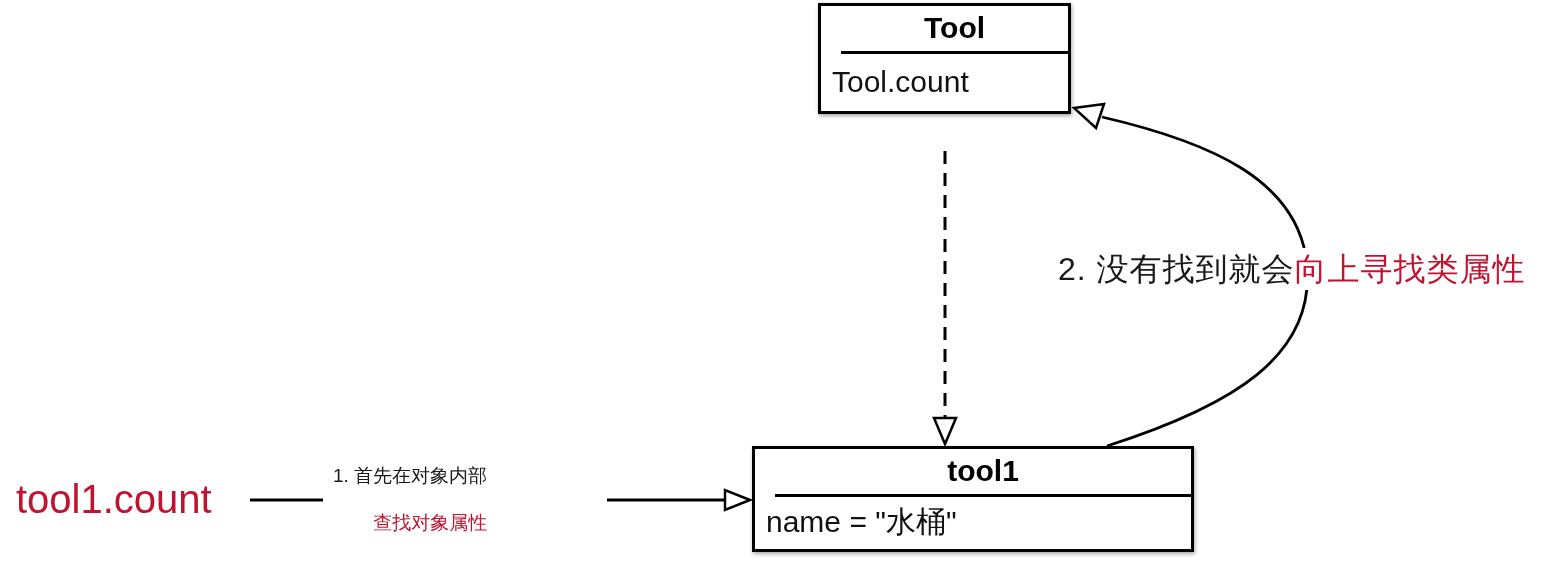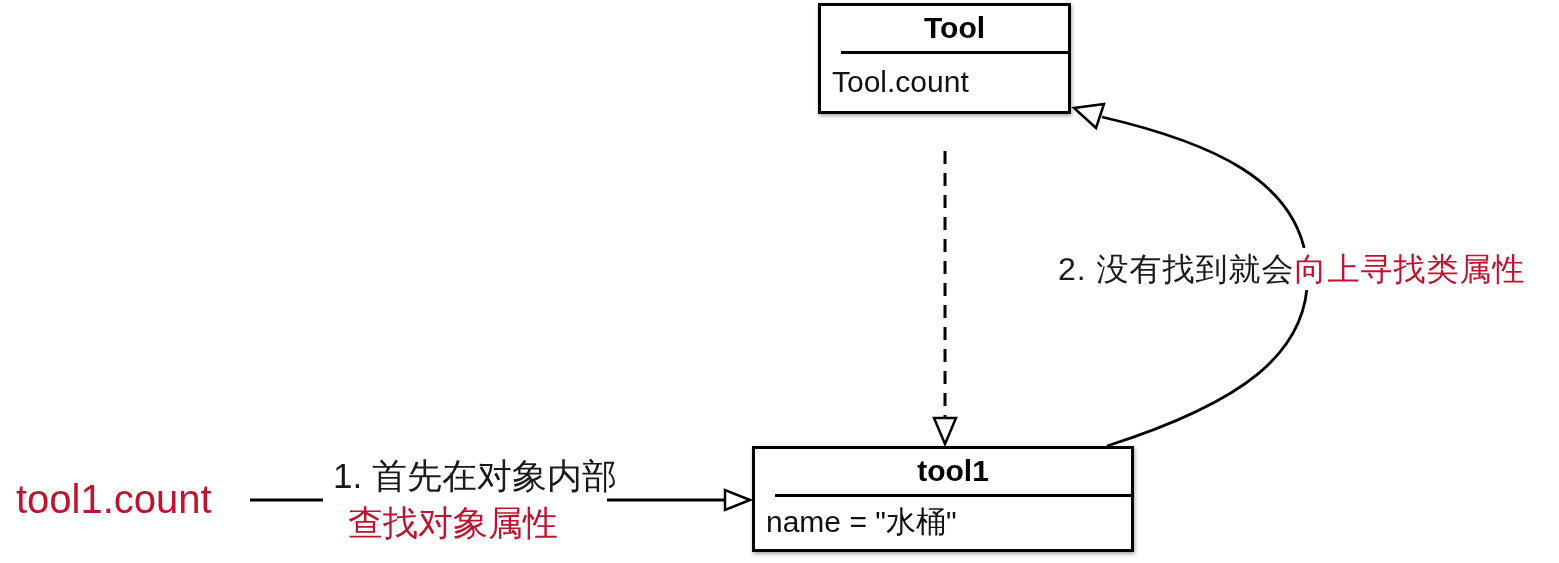--- a/index.html
+++ b/index.html
@@ -38,42 +38,43 @@
     margin-left:20px;
   }
   .uml-box .box-body{
     padding:4px 18px 6px 11px;
     font-size:30px;
     color:#111;
   }
   .uml-box .box-attr{line-height:47px;white-space:nowrap;}
 
   .class-box{left:818px;top:3px;width:253px;}
-  .instance-box{left:752px;top:446px;width:382px;}
+  .instance-box{left:752px;top:446px;width:442px;}
   .instance-box .box-attr{line-height:42px;}
 
   
   .expression-label{
     position:absolute;
     left:16px;top:477px;
     font-size:40px;
     color:var(--accent-red);
     z-index:2;
     white-space:nowrap;
     text-align:right;
   }
 
   
   .step1{
     position:absolute;
     left:333px;top:452px;
-    font-size:35px;
+    font-size:19px;
     line-height:47px;
     z-index:2;
     white-space:nowrap;
+    text-align:right;
   }
   .step1 .line-black{color:#1a1a1a;}
   .step1 .line-red{color:var(--accent-red);margin-left:15px;}
 
   
   .step2{
     position:absolute;
     left:1056px;top:248px;
     font-size:32px;
     letter-spacing:1px;

